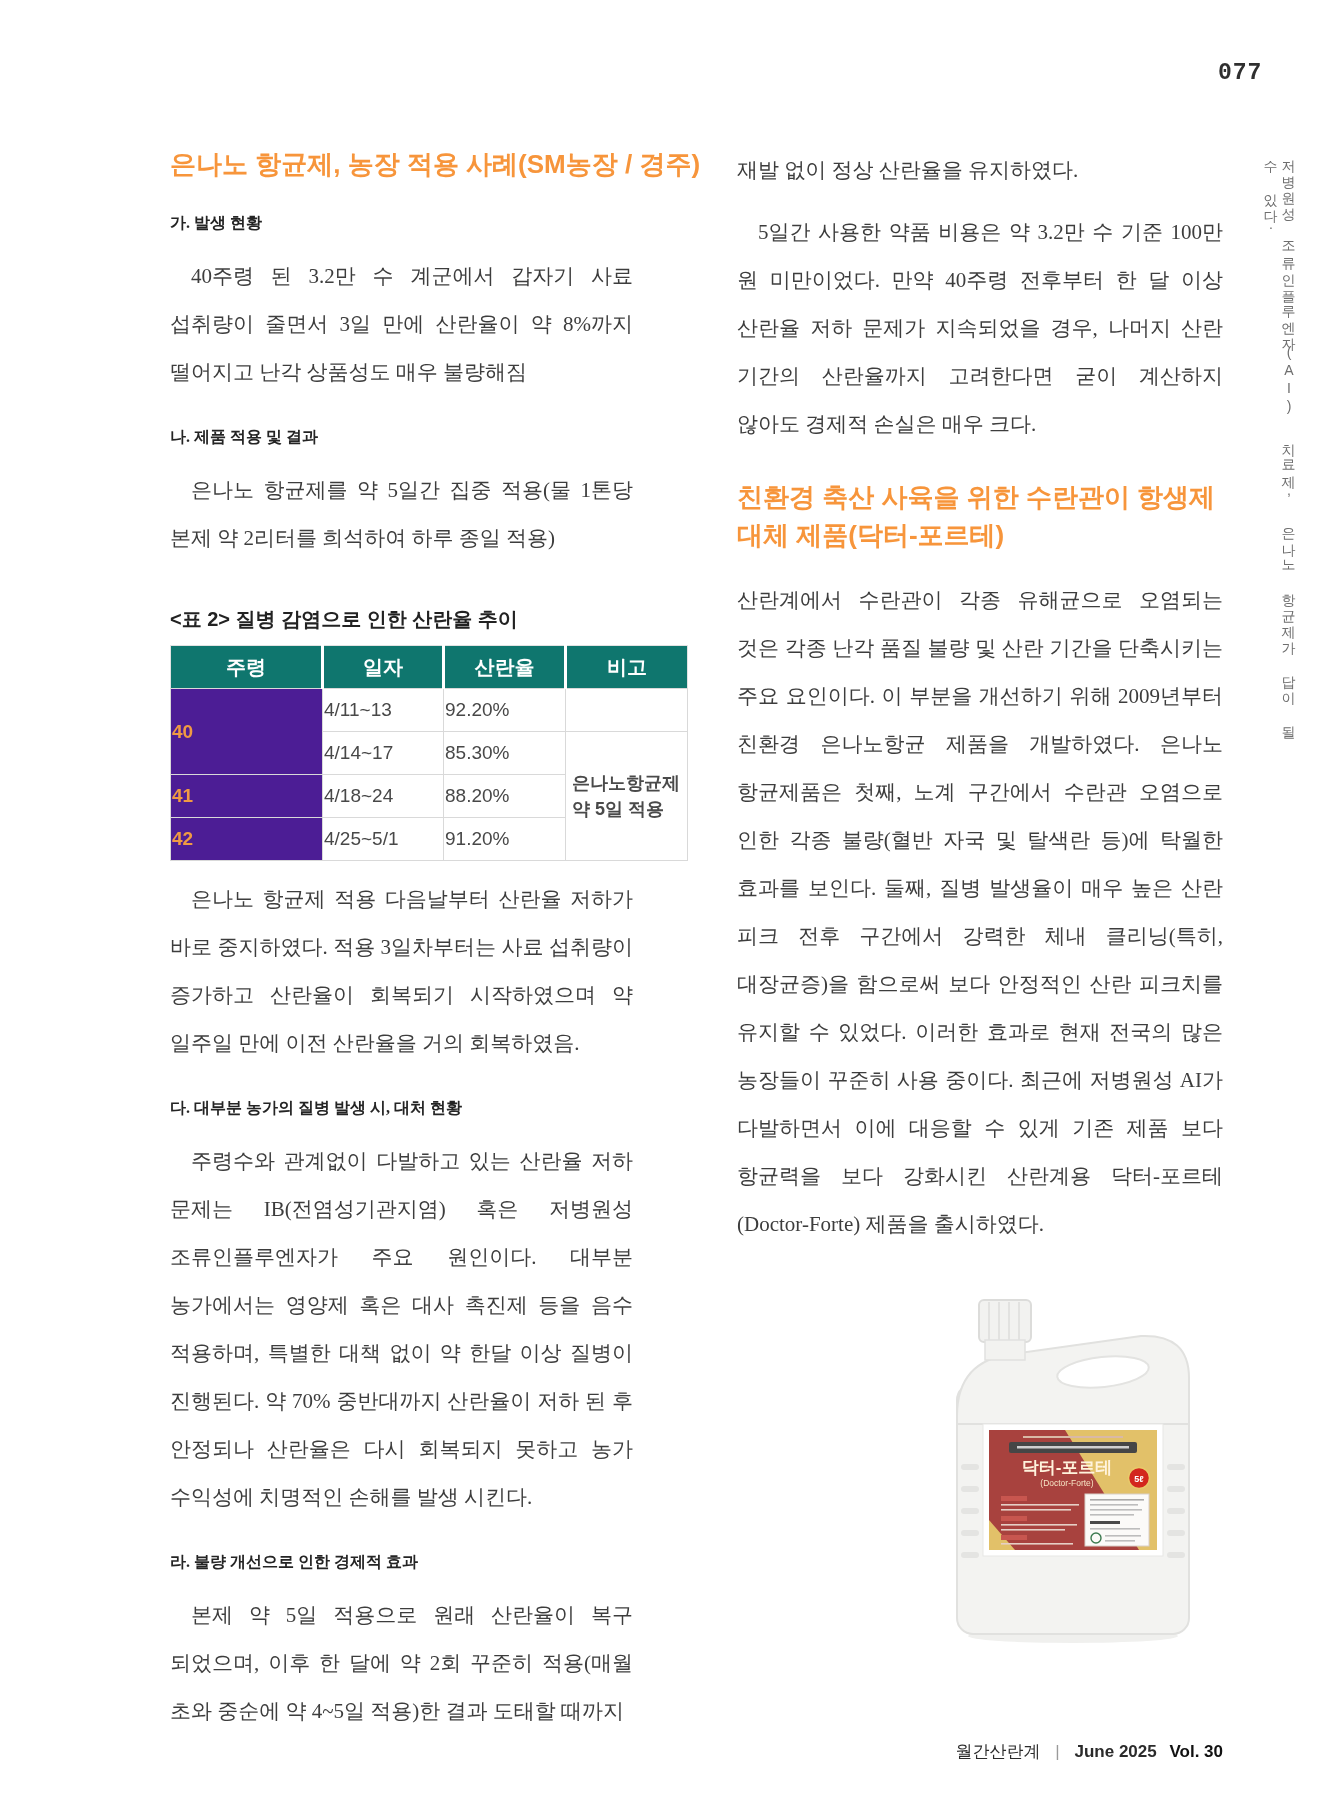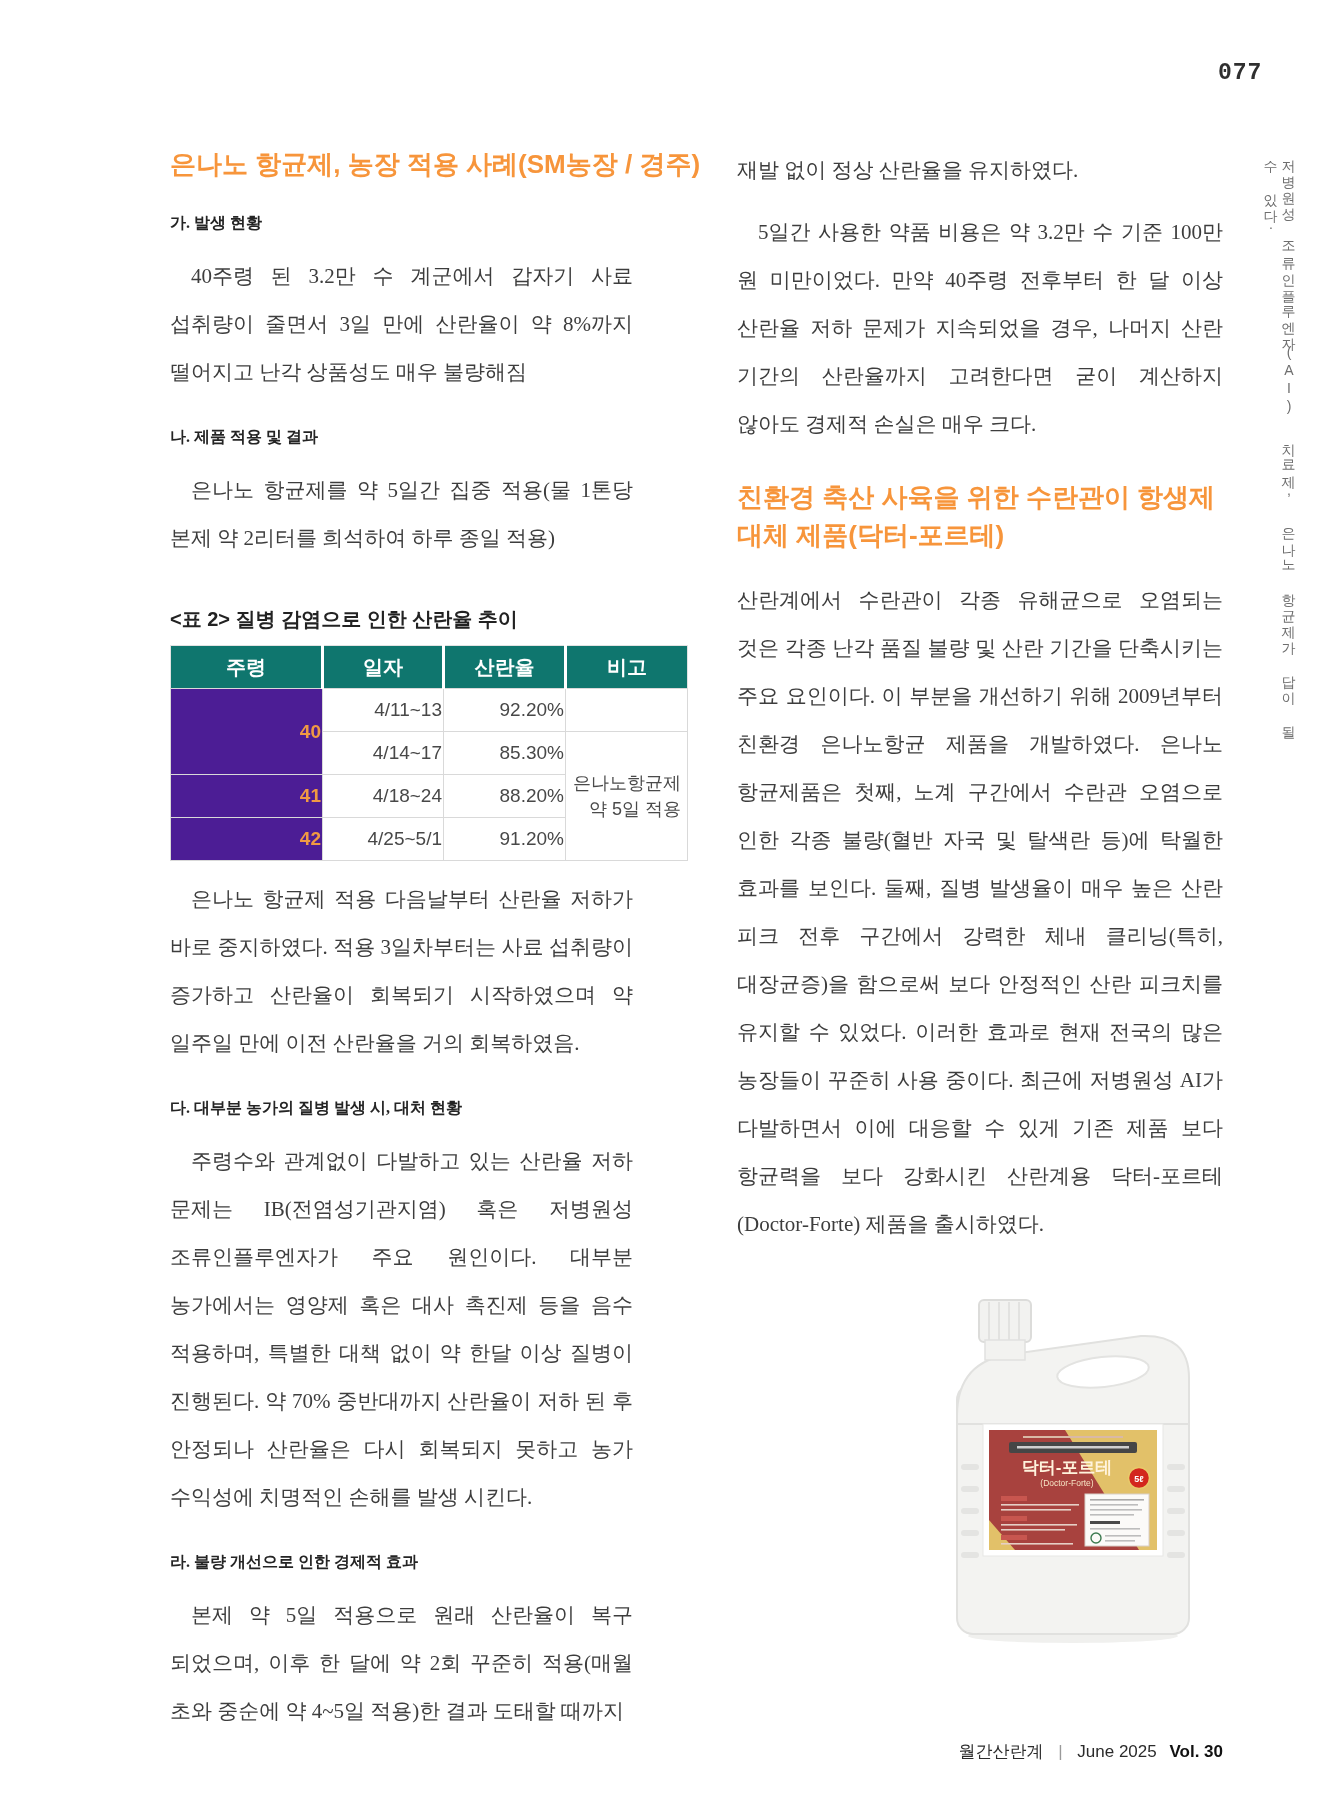--- a/index.html
+++ b/index.html
@@ -19,32 +19,32 @@
   p.body.indent{text-indent:21px;}
   .tbl-caption{margin:44px 0 12px;font-family:"Liberation Sans",sans-serif;font-weight:bold;
         font-size:20px;color:#222222;}
   table.egg{border-collapse:collapse;width:517px;table-layout:fixed;
         font-family:"Liberation Sans",sans-serif;border:1px solid #e2e2e2;}
   table.egg col.c1{width:152px;} table.egg col.c2{width:121px;}
   table.egg col.c3{width:122px;} table.egg col.c4{width:122px;}
   table.egg th{background:#0f766e;color:#ffffff;font-weight:bold;font-size:20px;
         height:40px;border-left:3px solid #ffffff;}
   table.egg th:first-child{border-left:none;}
-  table.egg td{height:40px;text-align:right;vertical-align:middle;font-size:19px;color:#484848;
+  table.egg td{height:40px;text-align:left;vertical-align:middle;font-size:19px;color:#484848;
         border:1px solid #d9d9d9;background:#ffffff;}
   table.egg td.week{background:#4c1d95;color:#f09a43;font-weight:bold;}
-  table.egg td.note{font-size:18px;line-height:26px;color:#4a4a4a;padding:0 6px;}
+  table.egg td.note{font-size:18px;line-height:26px;color:#4a4a4a;padding:0 6px;font-weight:bold;}
   .product-wrap{margin-top:36px;text-align:right;}
   .side-caption{position:absolute;left:1262px;top:150px;height:610px;
         writing-mode:vertical-rl;text-orientation:upright;
         font-family:"Liberation Sans",sans-serif;font-size:14px;letter-spacing:2px;color:#6e6e6e;}
   .footer{position:absolute;top:1740px;right:108px;font-family:"Liberation Sans",sans-serif;
         font-size:17px;color:#2b2b2b;}
   .footer .sep{color:#9a9a9a;margin:0 10px;}
-  .footer .issue{margin-right:8px;}
+  .footer .issue{margin-right:8px;font-weight:bold;}
   .footer .vol{font-weight:bold;color:#111111;}
 </style>
 </head>
 <body>
 
 <div class="page">
 
   <div class="page-number">077</div>
 
   <div class="col left">

